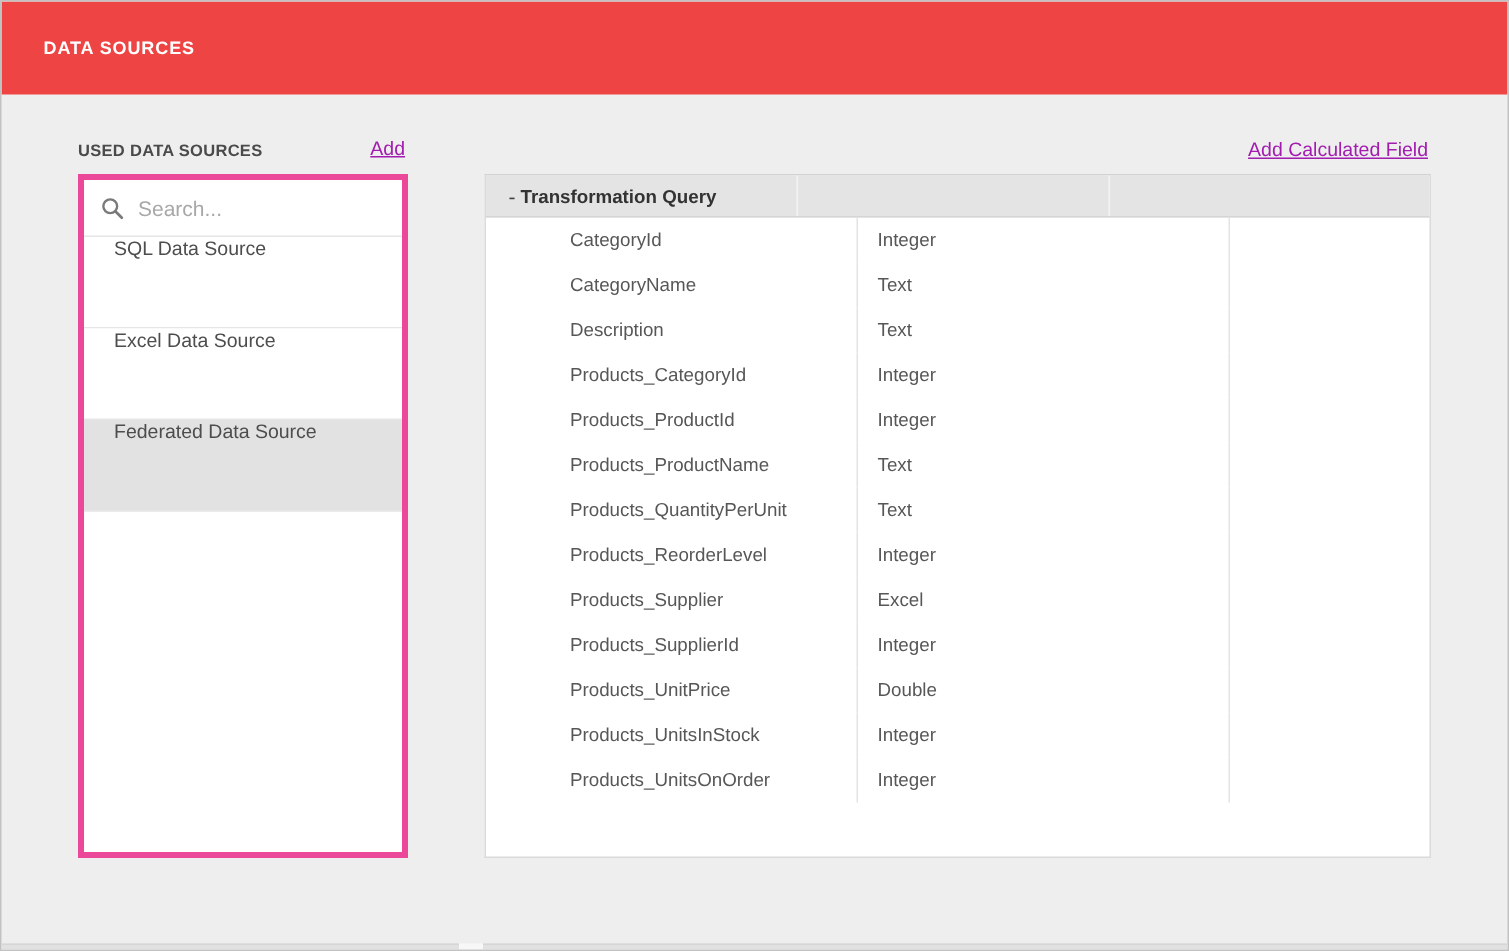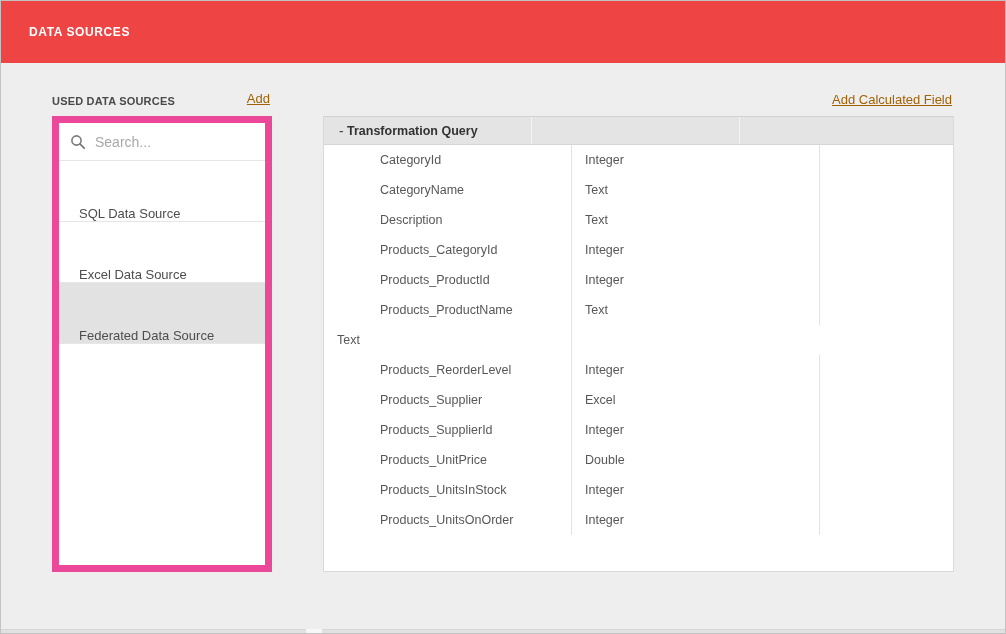--- a/index.html
+++ b/index.html
@@ -37,34 +37,34 @@
     position: absolute;
     left: 51px; top: 94px;
     font-size: 11px;
     font-weight: bold;
     color: #4a4a4a;
     letter-spacing: 0.2px;
   }
   .link {
     position: absolute;
     font-size: 13px;
-    color: #a16207;
+    color: #a21caf;
     text-decoration: underline;
     cursor: pointer;
   }
   .add-link { top: 90px; right: 735px; }
   .add-calc-link { top: 91px; right: 53px; }
 
   
   .sidebar {
     position: absolute;
     left: 51px; top: 115px;
     width: 220px; height: 456px;
     background: #ffffff;
-    border: 7px solid #ec4899;
+    border: 4px solid #ec4899;
   }
   .search-row {
     height: 38px;
     display: flex;
     align-items: center;
     border-bottom: 1px solid #e6e6e6;
     padding-left: 11px;
   }
   .search-row svg { flex: 0 0 auto; }
   .search-input {
@@ -74,21 +74,21 @@
     font-family: "Liberation Sans", "DejaVu Sans", sans-serif;
     font-size: 14px;
     color: #444;
     margin-left: 9px;
     width: 170px;
   }
   .search-input::placeholder { color: #a8a8a8; }
   .ds-item {
     height: 61px;
     display: flex;
-    align-items: flex-end;
+    align-items: flex-start;
     padding-left: 20px;
     font-size: 13px;
     color: #4d4d4d;
     border-bottom: 1px solid #e6e6e6;
     cursor: pointer;
     background: #ffffff;
   }
   .ds-item.selected { background: #e2e2e2; }
 
   
@@ -232,20 +232,21 @@
         <div class="cell"></div>
       </div>
 
       <div class="ft-row">
         <div class="cell name">Products_ProductName</div>
         <div class="cell type">Text</div>
         <div class="cell"></div>
       </div>
 
       <div class="ft-row">
+        <div class="cell name">Products_QuantityPerUnit</div>
         <div class="cell type">Text</div>
         <div class="cell"></div>
       </div>
 
       <div class="ft-row">
         <div class="cell name">Products_ReorderLevel</div>
         <div class="cell type">Integer</div>
         <div class="cell"></div>
       </div>
 

